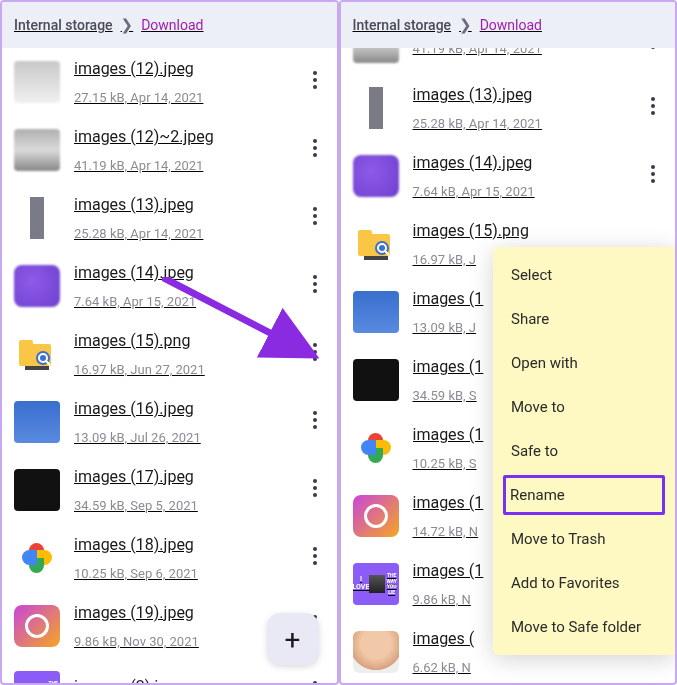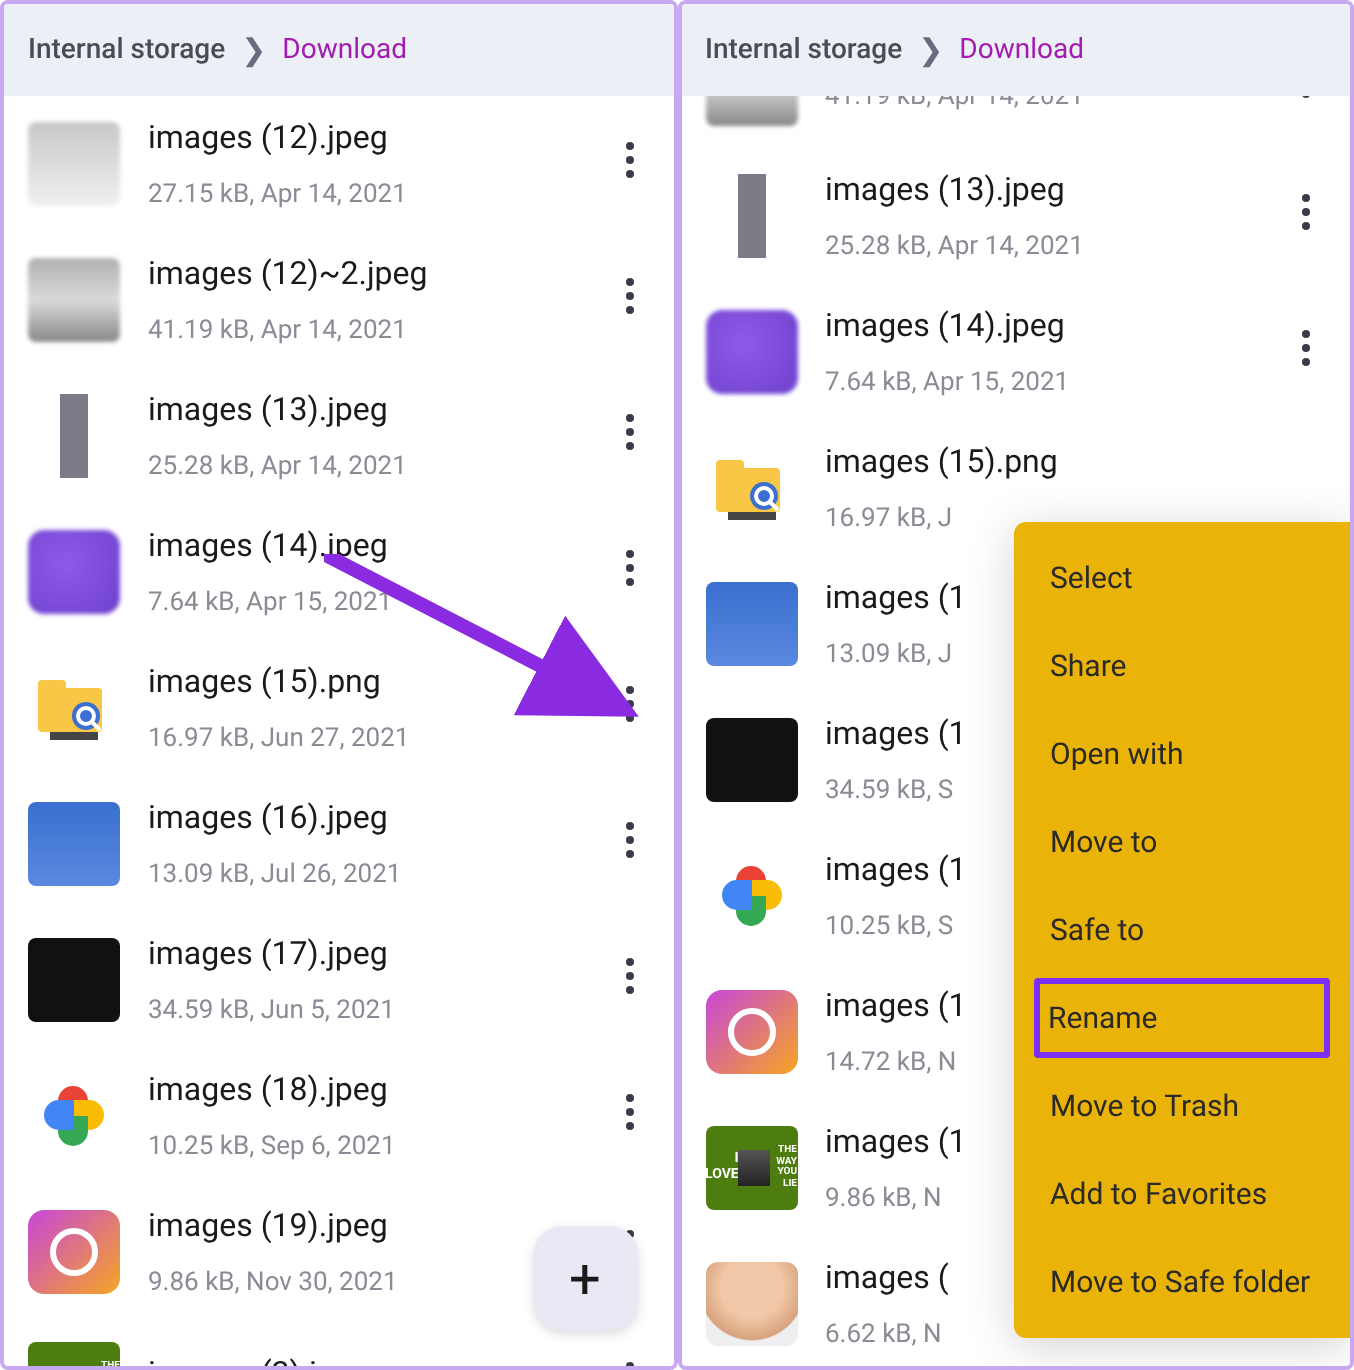--- a/index.html
+++ b/index.html
@@ -13,20 +13,21 @@
   }
   .pane {
     flex: 1;
     border: 2px solid #c9a8f2;
     border-radius: 4px;
     overflow: hidden;
     background: #fff;
     position: relative;
     display: flex;
     flex-direction: column;
+    text-decoration: underline;
   }
   .breadcrumb {
     display: flex;
     align-items: center;
     background: #eceff6;
     padding: 14px 12px;
     gap: 8px;
     font-size: 14px;
     color: #5a5a6e;
   }
@@ -73,21 +74,21 @@
   .t-photos-inner {
     width:30px;height:30px;position:relative;
   }
   .t-photos-inner span{position:absolute;width:15px;height:15px;}
   .t-photos-inner .r{background:#ea4335;top:0;left:7px;border-radius:8px 8px 0 0;}
   .t-photos-inner .y{background:#fbbc05;top:7px;right:0;border-radius:0 8px 8px 0;}
   .t-photos-inner .g{background:#34a853;bottom:0;left:7px;border-radius:0 0 8px 8px;}
   .t-photos-inner .b{background:#4285f4;top:7px;left:0;border-radius:8px 0 0 8px;}
   .t-cam       { background: linear-gradient(135deg,#c846d9,#f5a623); border-radius:8px;}
   .t-cam::after{content:"";width:18px;height:18px;border:3px solid #fff;border-radius:50%;display:block;}
-  .t-meme      { background:#4d7c0f;color:#fff;text-align:right;line-height:1.1;font-size:7px;padding:2px 0;}
+  .t-meme      { background:#8b5cf6;color:#fff;text-align:center;line-height:1.1;font-size:7px;padding:2px 0;}
   .t-face      { background: radial-gradient(circle at 50% 30%, #f2c9a8 40%, #d8a27e 70%, #eee 72%); border-radius:6px;}
   .file-info { flex: 1; min-width:0; }
   .file-name {
     font-size: 16px;
     color: #1a1a1a;
     margin-bottom: 3px;
     white-space: nowrap;
     overflow:hidden;
     text-overflow:ellipsis;
   }
@@ -120,23 +121,23 @@
     box-shadow: 0 2px 6px rgba(0,0,0,.15);
   }
   .arrow {
     position: absolute;
     z-index: 5;
     pointer-events: none;
   }
   .context-menu {
     position: absolute;
     right: 0;
-    top: 259px;
-    width: 168px;
-    background: #eab308;
+    top: 245px;
+    width: 182px;
+    background: #fef9c3;
     border-radius: 6px 0 0 6px;
     box-shadow: 0 4px 24px rgba(0,0,0,.18);
     z-index: 10;
     padding: 6px 0;
   }
   .menu-item {
     padding: 13px 18px;
     font-size: 15px;
     color: #2a2a2a;
   }
@@ -238,21 +239,21 @@
         <div class="row-menu"><svg viewBox="0 0 4 18">
             <circle cx="2" cy="2" r="2"></circle>
             <circle cx="2" cy="9" r="2"></circle>
             <circle cx="2" cy="16" r="2"></circle>
           </svg></div>
       </div>
       <div class="file-row">
         <div class="thumb t-strip"></div>
         <div class="file-info">
           <div class="file-name">images (17).jpeg</div>
-          <div class="file-meta">34.59 kB, Jun 5, 2021</div>
+          <div class="file-meta">34.59 kB, Sep 5, 2021</div>
         </div>
         <div class="row-menu"><svg viewBox="0 0 4 18">
             <circle cx="2" cy="2" r="2"></circle>
             <circle cx="2" cy="9" r="2"></circle>
             <circle cx="2" cy="16" r="2"></circle>
           </svg></div>
       </div>
       <div class="file-row">
         <div class="thumb t-photos">
           <div class="t-photos-inner">

